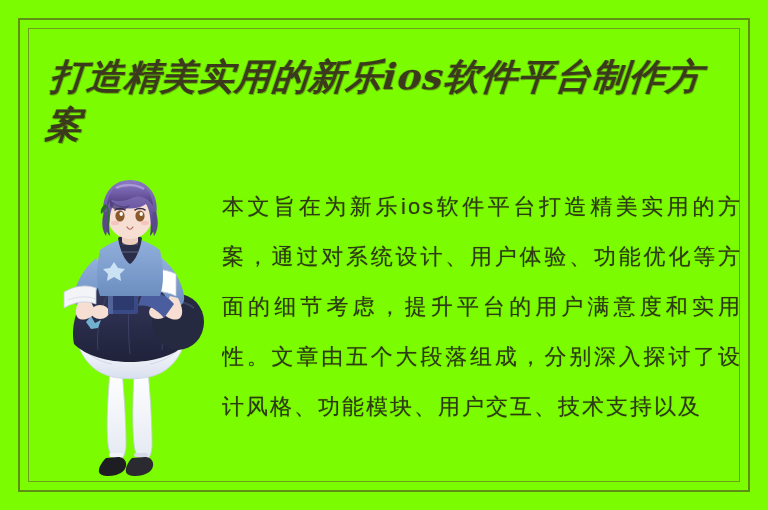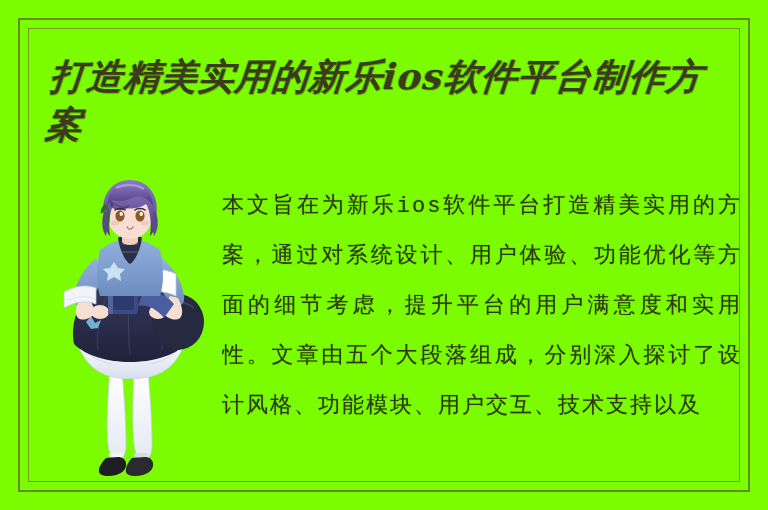--- a/index.html
+++ b/index.html
@@ -29,21 +29,21 @@
     letter-spacing:1px;line-height:48px;
     color:#3b3a1c;
     text-shadow:1px 1px 0 rgba(60,70,10,.45), -1px 0 0 rgba(50,60,8,.25);
     transform:skewX(-5deg);
     white-space:normal;word-break:break-all;
   }
 
   
   .body-col{
     position:absolute;left:222px;top:182px;width:520px;
-    font-family:Liberation Mono, monospace;
+    font-family:Liberation Sans, sans-serif;
     font-size:22px;line-height:50px;letter-spacing:2px;
     color:#2d3b12;
     text-shadow:0 0 1px rgba(40,60,10,.5);
     text-align:justify;word-break:break-all;
     max-height:300px;overflow:hidden;
   }
 
   
   .illus{position:absolute;left:38px;top:172px;width:180px;height:310px;}
   .illus svg{display:block;width:100%;height:100%;}

